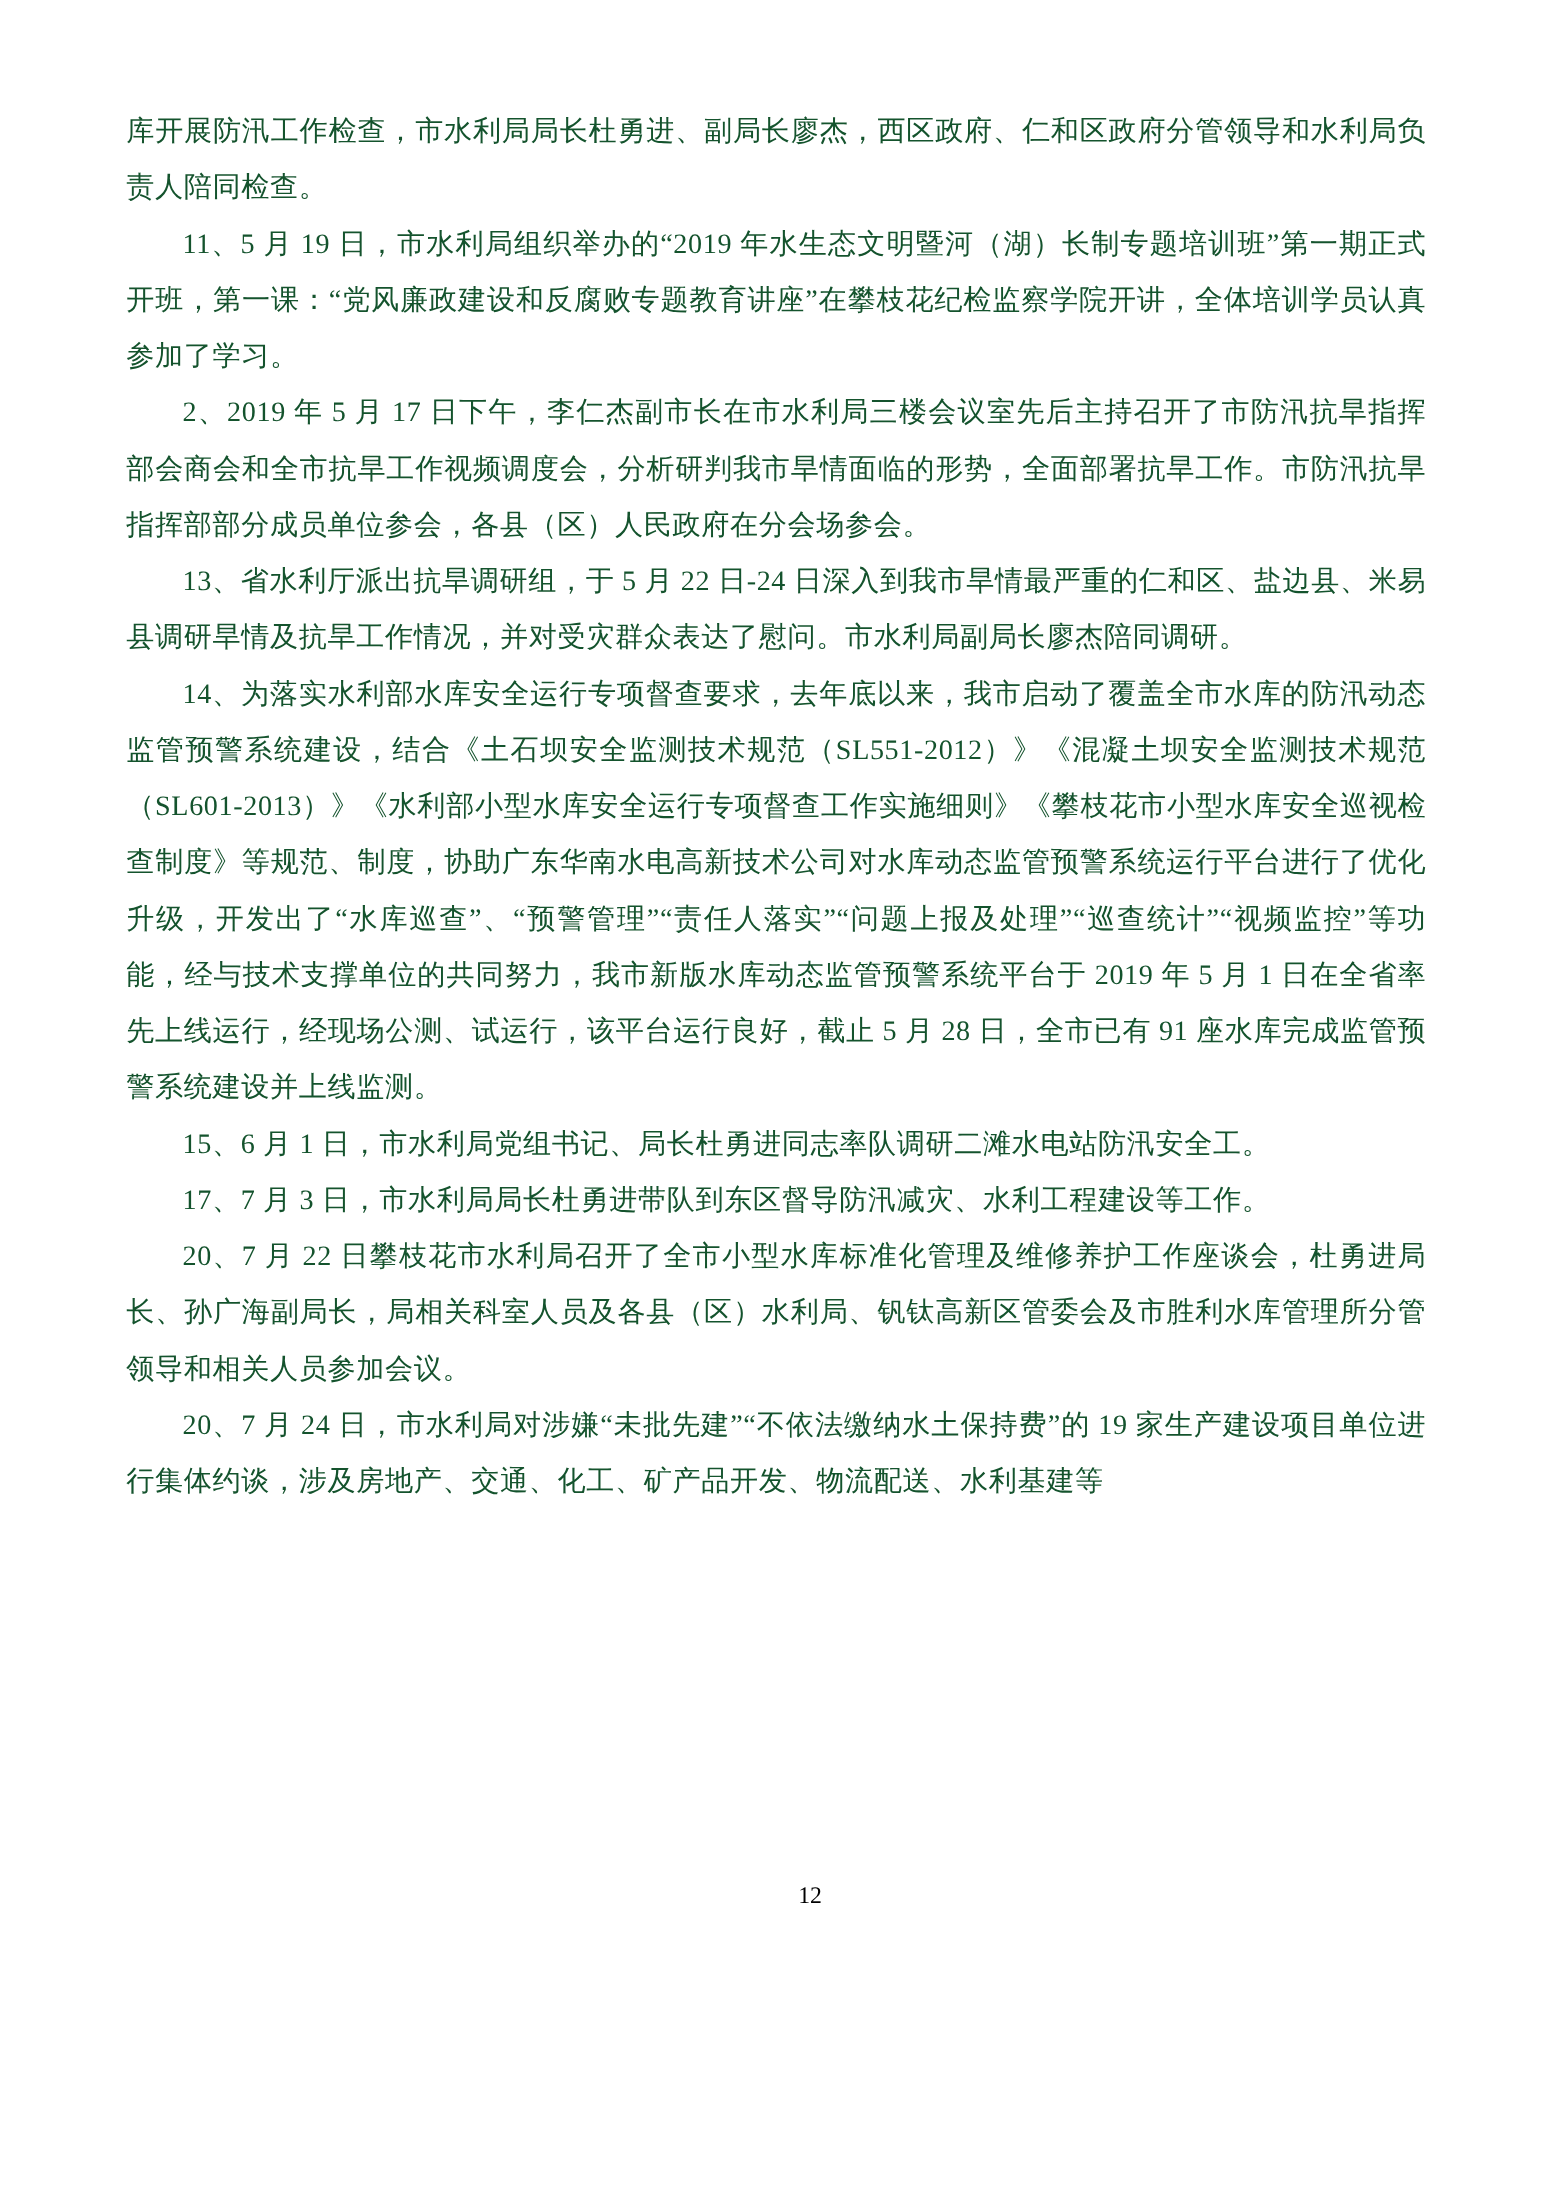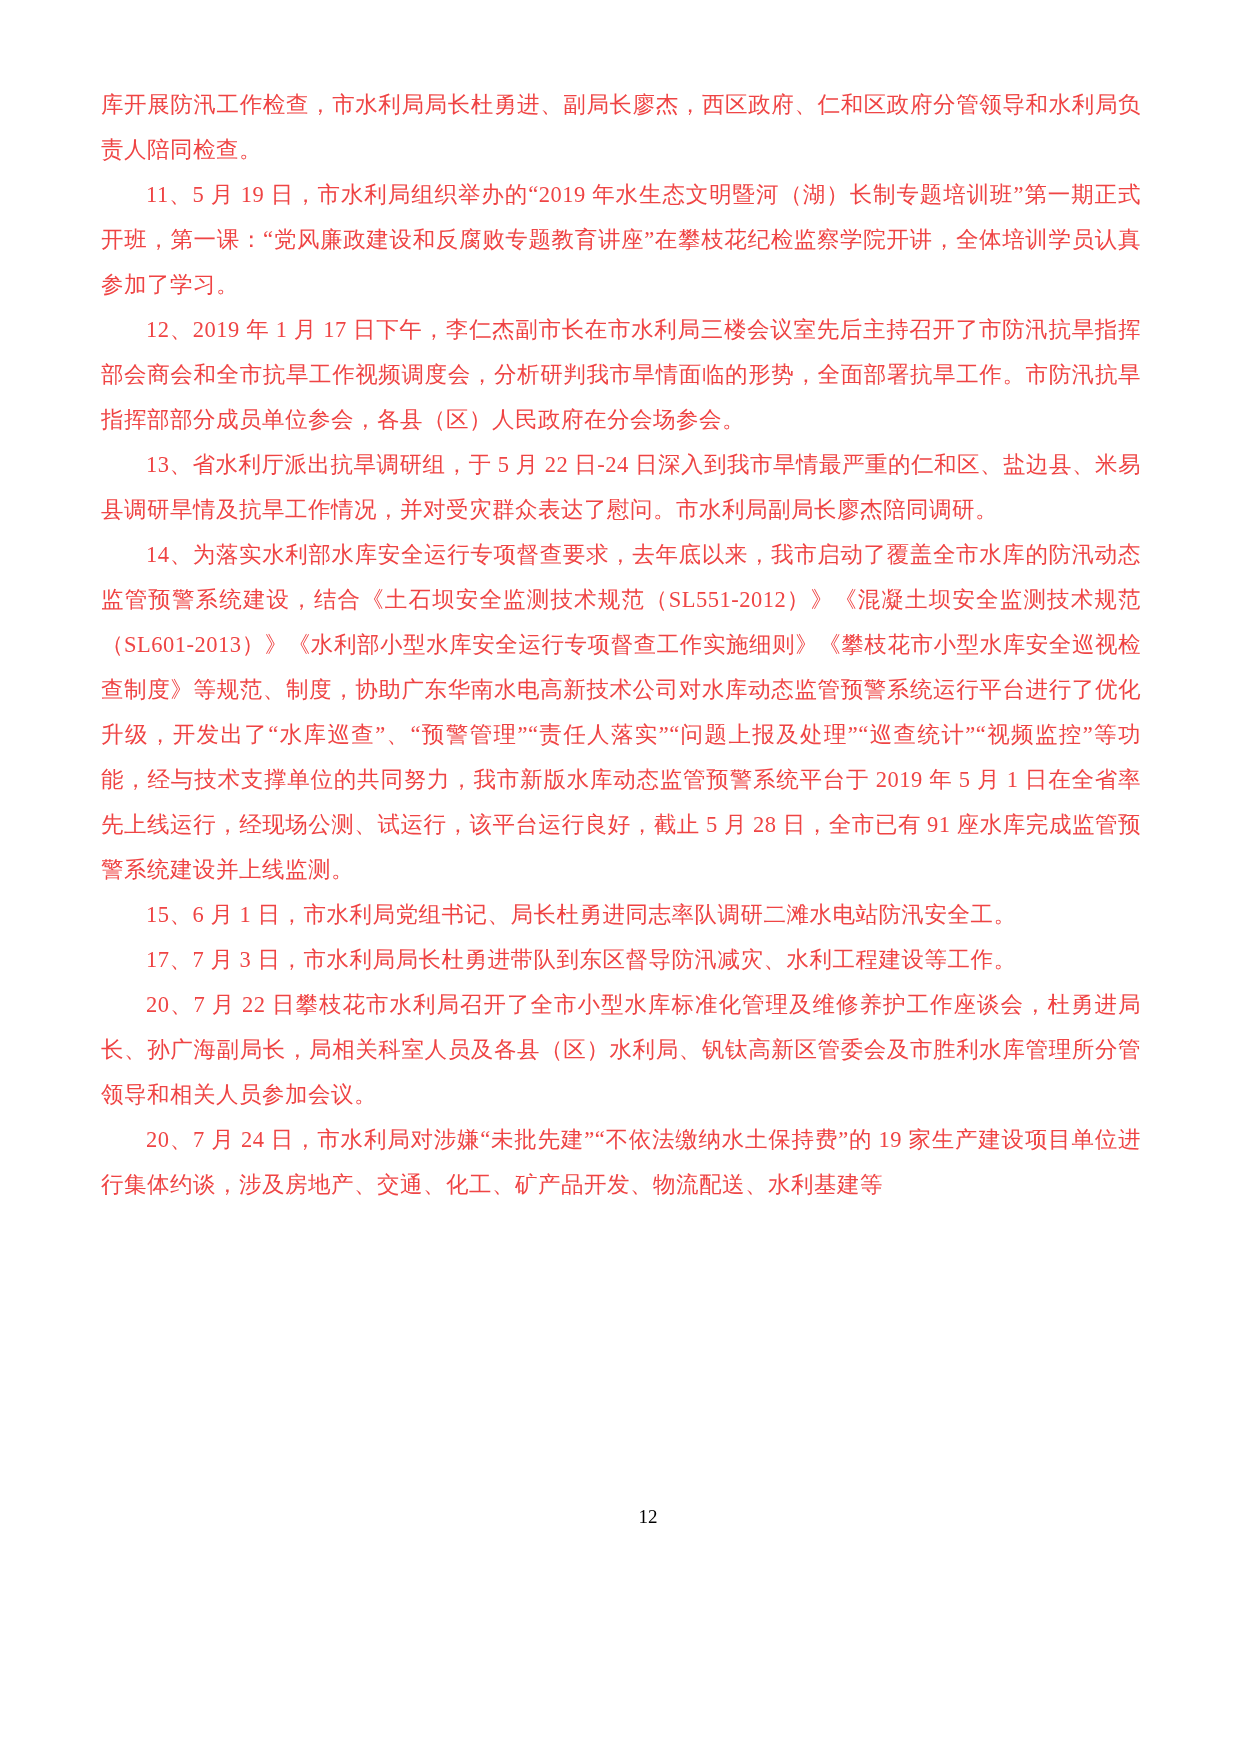--- a/index.html
+++ b/index.html
@@ -25,21 +25,21 @@
     width: 1040px;
   }
   .doc-body p {
     margin: 0;
     padding: 0;
     font-size: 22.5px;
     line-height: 45px;
     text-align: justify;
     text-justify: inter-ideograph;
     letter-spacing: 0.5px;
-    color: #ef4444;
+    color: #14532d;
   }
   .doc-body p.indent {
     text-indent: 2em;
   }
   .page-footer {
     position: absolute;
     left: 0;
     bottom: 226px;
     width: 100%;
     text-align: center;
@@ -50,21 +50,21 @@
     margin-left: 28px;
   }
 </style>
 </head>
 <body>
 
 <div class="page">
   <div class="doc-body">
       <p>库开展防汛工作检查，市水利局局长杜勇进、副局长廖杰，西区政府、仁和区政府分管领导和水利局负责人陪同检查。</p>
       <p class="indent">11、5 月 19 日，市水利局组织举办的“2019 年水生态文明暨河（湖）长制专题培训班”第一期正式开班，第一课：“党风廉政建设和反腐败专题教育讲座”在攀枝花纪检监察学院开讲，全体培训学员认真参加了学习。</p>
-      <p class="indent">12、2019 年 1 月 17 日下午，李仁杰副市长在市水利局三楼会议室先后主持召开了市防汛抗旱指挥部会商会和全市抗旱工作视频调度会，分析研判我市旱情面临的形势，全面部署抗旱工作。市防汛抗旱指挥部部分成员单位参会，各县（区）人民政府在分会场参会。</p>
+      <p class="indent">2、2019 年 5 月 17 日下午，李仁杰副市长在市水利局三楼会议室先后主持召开了市防汛抗旱指挥部会商会和全市抗旱工作视频调度会，分析研判我市旱情面临的形势，全面部署抗旱工作。市防汛抗旱指挥部部分成员单位参会，各县（区）人民政府在分会场参会。</p>
       <p class="indent">13、省水利厅派出抗旱调研组，于 5 月 22 日-24 日深入到我市旱情最严重的仁和区、盐边县、米易县调研旱情及抗旱工作情况，并对受灾群众表达了慰问。市水利局副局长廖杰陪同调研。</p>
       <p class="indent">14、为落实水利部水库安全运行专项督查要求，去年底以来，我市启动了覆盖全市水库的防汛动态监管预警系统建设，结合《土石坝安全监测技术规范（SL551-2012）》《混凝土坝安全监测技术规范（SL601-2013）》《水利部小型水库安全运行专项督查工作实施细则》《攀枝花市小型水库安全巡视检查制度》等规范、制度，协助广东华南水电高新技术公司对水库动态监管预警系统运行平台进行了优化升级，开发出了“水库巡查”、“预警管理”“责任人落实”“问题上报及处理”“巡查统计”“视频监控”等功能，经与技术支撑单位的共同努力，我市新版水库动态监管预警系统平台于 2019 年 5 月 1 日在全省率先上线运行，经现场公测、试运行，该平台运行良好，截止 5 月 28 日，全市已有 91 座水库完成监管预警系统建设并上线监测。</p>
       <p class="indent">15、6 月 1 日，市水利局党组书记、局长杜勇进同志率队调研二滩水电站防汛安全工。</p>
       <p class="indent">17、7 月 3 日，市水利局局长杜勇进带队到东区督导防汛减灾、水利工程建设等工作。</p>
       <p class="indent">20、7 月 22 日攀枝花市水利局召开了全市小型水库标准化管理及维修养护工作座谈会，杜勇进局长、孙广海副局长，局相关科室人员及各县（区）水利局、钒钛高新区管委会及市胜利水库管理所分管领导和相关人员参加会议。</p>
       <p class="indent">20、7 月 24 日，市水利局对涉嫌“未批先建”“不依法缴纳水土保持费”的 19 家生产建设项目单位进行集体约谈，涉及房地产、交通、化工、矿产品开发、物流配送、水利基建等</p>
     </div>
   <div class="page-footer">
     <span>12</span>
   </div>

